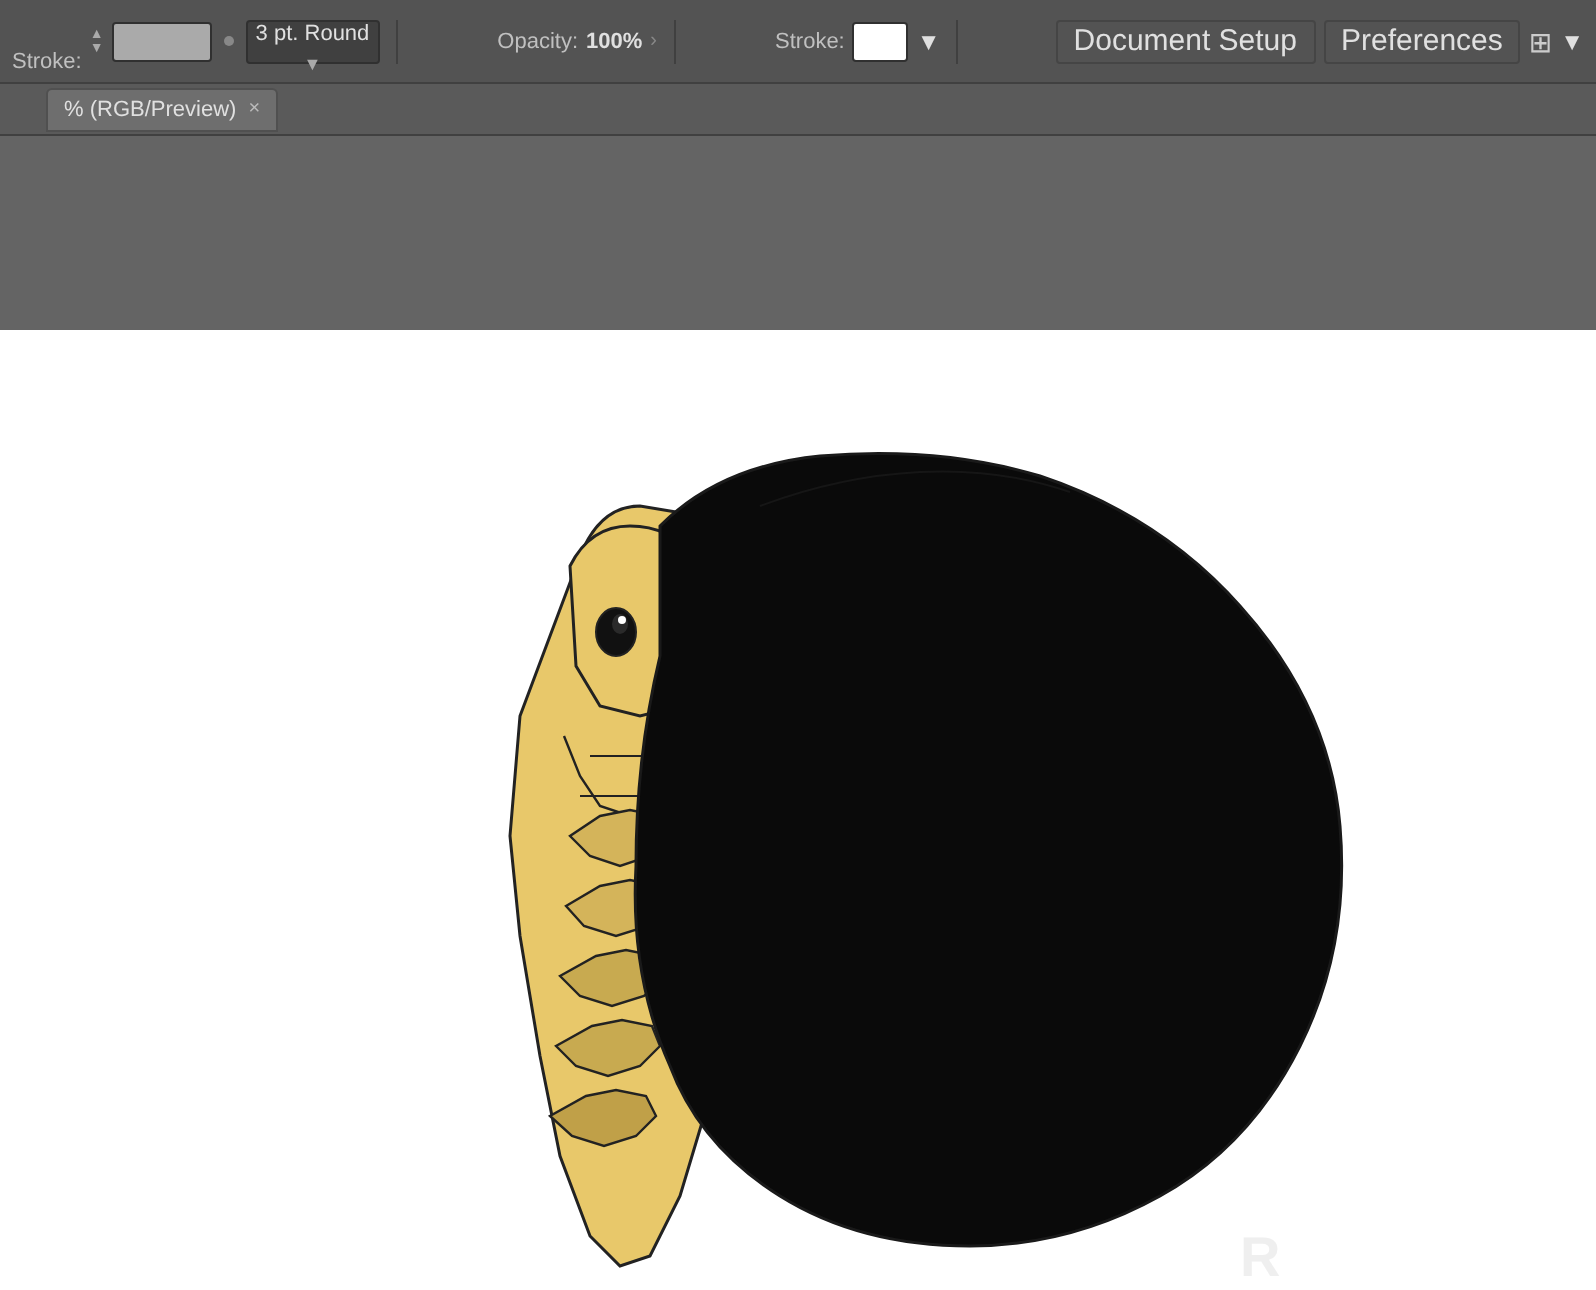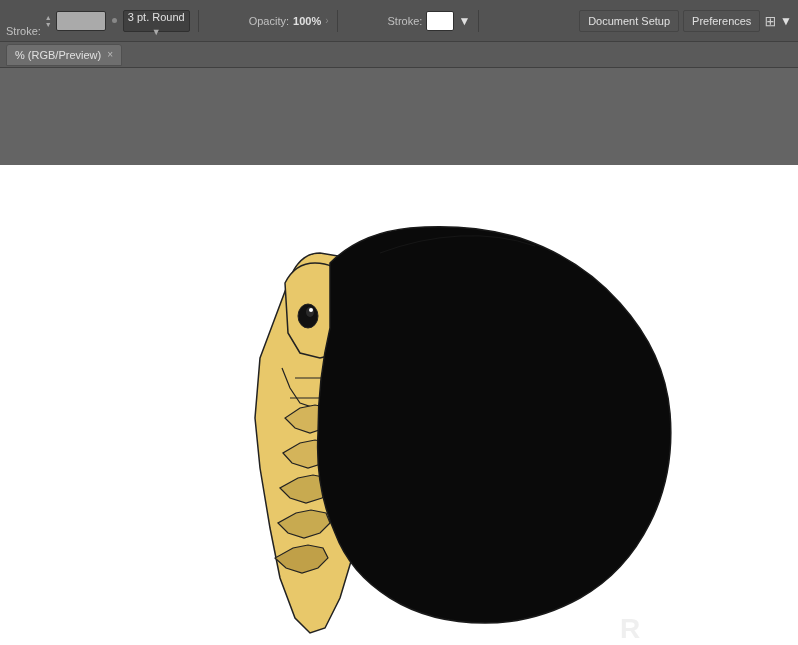--- a/index.html
+++ b/index.html
@@ -62,21 +62,21 @@
       width: 1px;
       height: 22px;
       background: #404040;
       margin: 0 2px;
     }
 
     .toolbar-btn {
       background: #535353;
       border: 1px solid #454545;
       color: #e0e0e0;
-      font-size: 11px;
+      font-size: 15px;
       height: 22px;
       padding: 0 8px;
       border-radius: 2px;
       cursor: pointer;
       display: flex;
       align-items: center;
       white-space: nowrap;
     }
 
     .stroke-swatch {
@@ -112,21 +112,21 @@
       color: #888;
     }
 
     
     #tabbar {
       width: 798px;
       height: 26px;
       background: #5a5a5a;
       display: flex;
       align-items: center;
-      padding: 0 6px;
+      padding: 0 23px;
       border-bottom: 1px solid #404040;
     }
 
     .tab {
       height: 22px;
       background: #6e6e6e;
       border: 1px solid #505050;
       border-radius: 3px 3px 0 0;
       display: flex;
       align-items: center;

